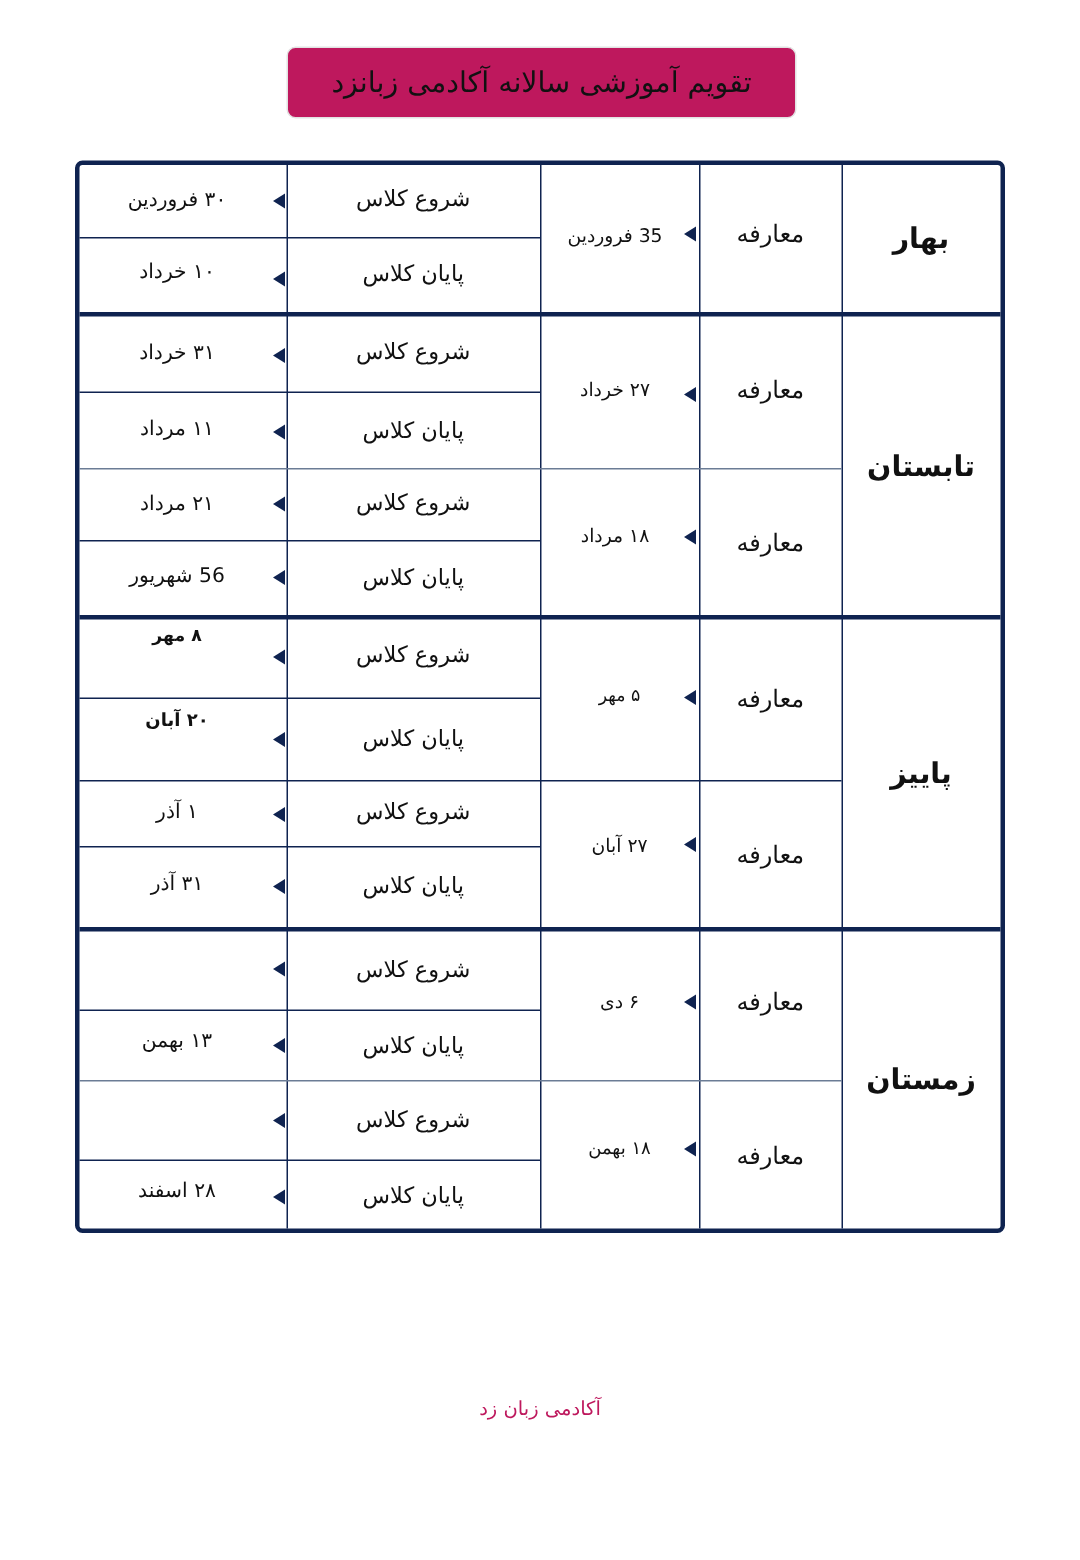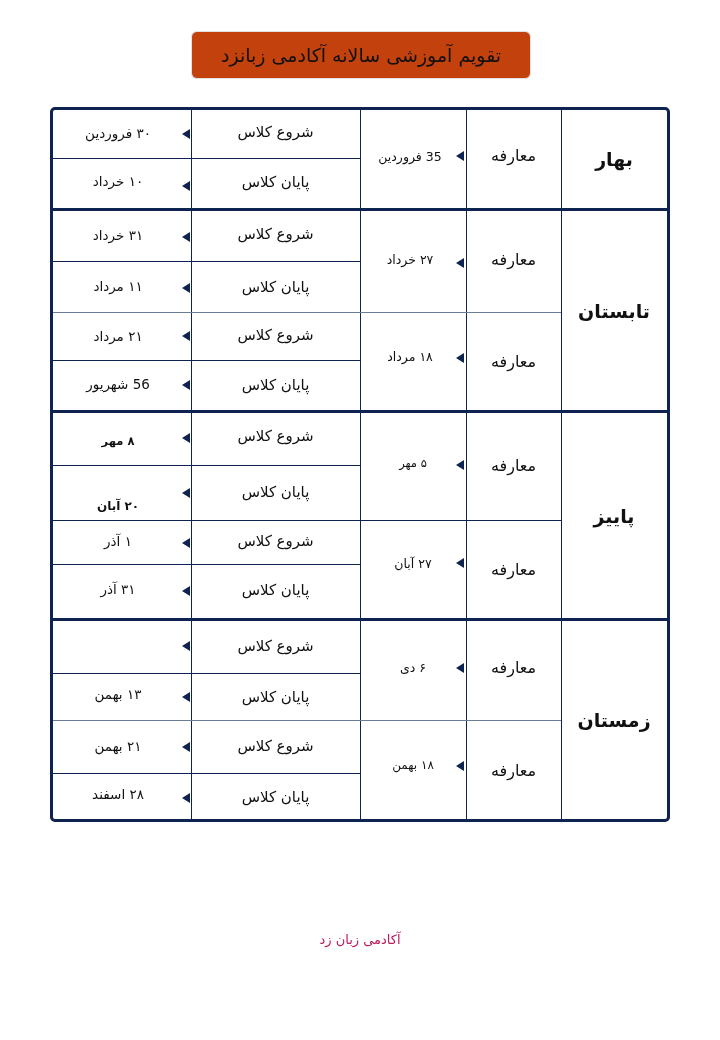--- a/index.html
+++ b/index.html
@@ -1,19 +1,19 @@
 <!DOCTYPE html>
 <html><head>
 <meta charset="utf-8">
 <style>
   html, body { margin:0; padding:0; background:#ffffff; }
   body { width:720px; height:1040px; position:relative; overflow:hidden;
          font-family:"DejaVu Sans", sans-serif; color:#111; }
   .title-box { position:absolute; left:191px; top:31px; width:338px; height:46px;
-         background:#c2410c; border:1px solid #e2e2e2; border-radius:6px;
+         background:#be185d; border:1px solid #e2e2e2; border-radius:6px;
          display:flex; align-items:center; justify-content:center;
          font-size:19px; direction:rtl; color:#111; }
   .table { position:absolute; left:50px; top:107px; width:620px; height:715px;
          border:3px solid #0f2350; border-radius:5px; box-sizing:border-box; }
   .vline { position:absolute; top:0; bottom:0; width:1px; background:#0f2350; }
   .hthick { position:absolute; left:0; right:0; height:3px; background:#0f2350; }
   .hline { position:absolute; height:1px; background:#0f2350; }
   .hline.soft { background:#6b7c95; }
   .cell { position:absolute; display:flex; align-items:center; justify-content:center;
           direction:rtl; text-align:right; }
@@ -87,24 +87,24 @@
   <div class="hline" style="left:0; width:307px; top:355px"></div>
   <div class="hline" style="left:0; width:508px; top:410px"></div>
   <div class="hline" style="left:0; width:307px; top:454px"></div>
 
   <div class="cell season" style="left:508px; width:106px; top:303px; height:205px">پاییز</div>
 
   <div class="cell intro" style="left:413px; width:95px; top:303px; height:104px">معارفه</div>
   <div class="cell intro-date" style="left:307px; width:106px; top:303px; height:100px; font-size:11.5px; font-weight:normal;">۵ مهر</div>
   <div class="arrow" style="left:403px; top:350px"></div>
   <div class="cell cls" style="left:138px; width:169px; top:303px; height:46px">شروع کلاس</div>
-  <div class="cell cls-date" style="left:0; width:130px; top:307px; height:48px; font-size:11.5px; font-weight:bold;">۸ مهر</div>
+  <div class="cell cls-date" style="left:0; width:130px; top:289px; height:48px; font-size:11.5px; font-weight:bold;">۸ مهر</div>
   <div class="arrow" style="left:129px; top:323px"></div>
   <div class="cell cls" style="left:138px; width:169px; top:356px; height:52px">پایان کلاس</div>
-  <div class="cell cls-date" style="left:0; width:130px; top:372px; height:48px; font-size:12px; font-weight:bold;">۲۰ آبان</div>
+  <div class="cell cls-date" style="left:0; width:130px; top:346px; height:48px; font-size:12px; font-weight:bold;">۲۰ آبان</div>
   <div class="arrow" style="left:129px; top:378px"></div>
 
   <div class="cell intro" style="left:413px; width:95px; top:411px; height:97px">معارفه</div>
   <div class="cell intro-date" style="left:307px; width:106px; top:411px; height:84px">۲۷ آبان</div>
   <div class="arrow" style="left:403px; top:448px"></div>
   <div class="cell cls" style="left:138px; width:169px; top:411px; height:40px">شروع کلاس</div>
   <div class="cell cls-date" style="left:0; width:130px; top:411px; height:40px">۱ آذر</div>
   <div class="arrow" style="left:129px; top:428px"></div>
   <div class="cell cls" style="left:138px; width:169px; top:455px; height:50px">پایان کلاس</div>
   <div class="cell cls-date" style="left:0; width:130px; top:455px; height:48px">۳۱ آذر</div>
@@ -122,20 +122,19 @@
   <div class="cell cls" style="left:138px; width:169px; top:511px; height:50px">شروع کلاس</div>
   <div class="arrow" style="left:129px; top:531px"></div>
   <div class="cell cls" style="left:138px; width:169px; top:564px; height:46px">پایان کلاس</div>
   <div class="cell cls-date" style="left:0; width:130px; top:564px; height:40px">۱۳ بهمن</div>
   <div class="arrow" style="left:129px; top:582px"></div>
 
   <div class="cell intro" style="left:413px; width:95px; top:611px; height:98px">معارفه</div>
   <div class="cell intro-date" style="left:307px; width:106px; top:611px; height:88px; font-size:12px;">۱۸ بهمن</div>
   <div class="arrow" style="left:403px; top:651px"></div>
   <div class="cell cls" style="left:138px; width:169px; top:611px; height:50px">شروع کلاس</div>
-  <div class="cell cls-date" style="left:0; width:130px; top:611px; height:50px">۲۱ بهمن</div>
   <div class="arrow" style="left:129px; top:632px"></div>
   <div class="cell cls" style="left:138px; width:169px; top:664px; height:45px">پایان کلاس</div>
   <div class="cell cls-date" style="left:0; width:130px; top:664px; height:40px">۲۸ اسفند</div>
   <div class="arrow" style="left:129px; top:683px"></div>
 </div>
 
 <div class="footer-logo">آکادمی زبان زد</div>
 
 </body></html>

